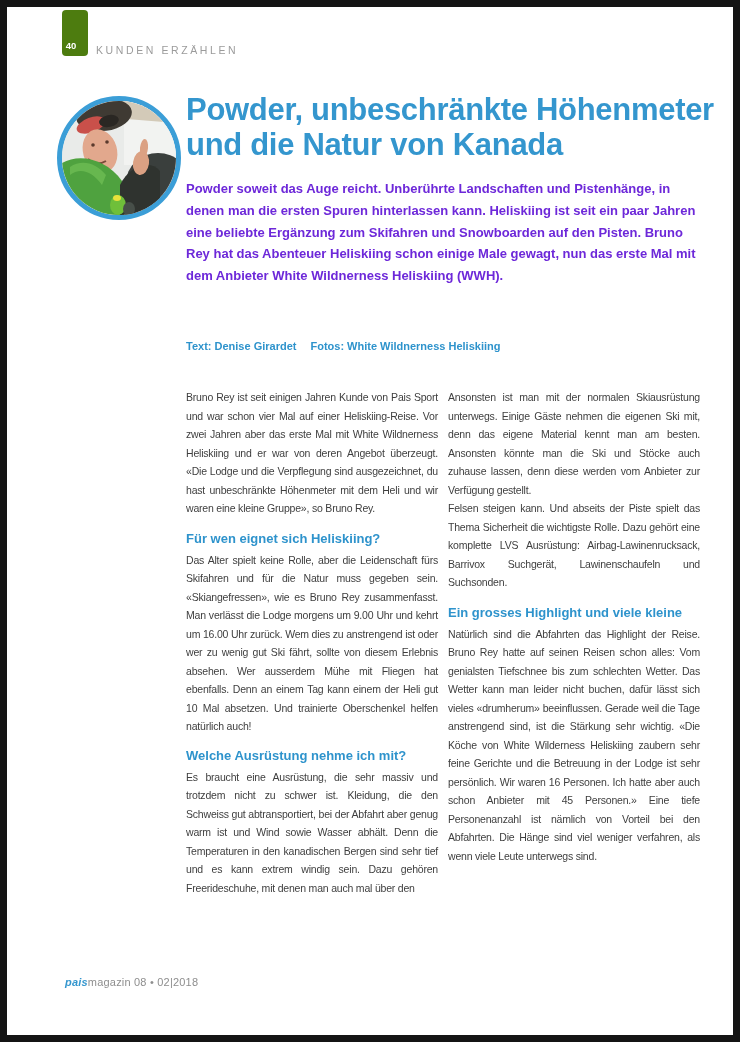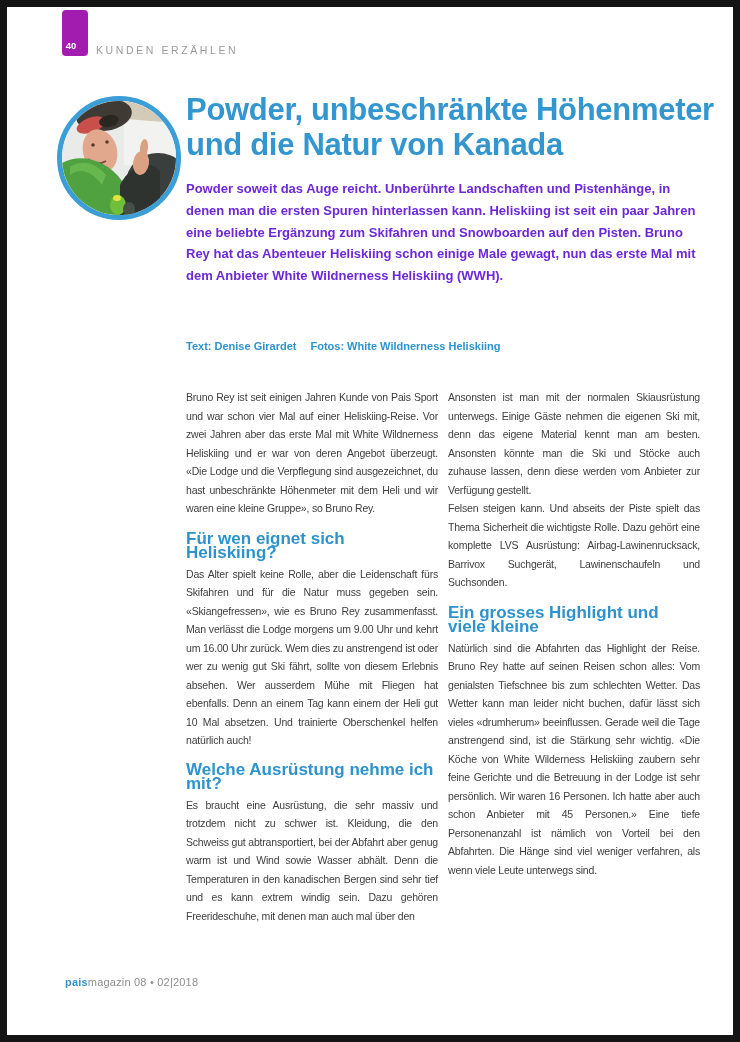--- a/index.html
+++ b/index.html
@@ -8,21 +8,21 @@
     font-family:"Liberation Sans", sans-serif;
     -webkit-font-smoothing:antialiased;
   }
   .page{
     position:absolute;left:7px;top:7px;width:726px;height:1028px;
     background:#ffffff;overflow:hidden;
   }
   
   .tab{
     position:absolute;left:55px;top:3px;width:26px;height:46px;
-    background:#a21caf;border-radius:4px;
+    background:#4d7c0f;border-radius:4px;
   }
   .tab .num{
     position:absolute;left:0;right:8px;bottom:5px;text-align:center;
     color:#ffffff;font-size:9.5px;font-weight:bold;
   }
   .section-label{
     position:absolute;left:89px;top:37px;
     color:#9b9b9b;font-size:10.5px;letter-spacing:2.6px;font-weight:500;
   }
   
@@ -51,37 +51,37 @@
   .columns{
     position:absolute;left:179px;top:381px;width:514px;
     display:flex;gap:10px;
   }
   .col{
     width:252px;text-align:justify;
     color:#3e3e3e;font-size:10.5px;line-height:18.5px;letter-spacing:-0.2px;
   }
   .col p{margin:0;}
   .col h3{
-    margin:13px 0 5px 0;font-size:17px;line-height:14px;
+    margin:13px 0 5px 0;font-size:13px;line-height:14px;
     color:#2e93cc;text-align:left;letter-spacing:0;
   }
   .col h3.first{margin-top:14px;}
   .p-gap{margin-top:19px !important;}
   .endmark{
     display:inline-block;width:11px;height:11px;border-radius:50%;
     background:#3b9ed7;color:#fff;font-size:8px;font-weight:bold;
     line-height:11px;text-align:center;vertical-align:-1px;letter-spacing:0;
     margin-left:1px;
   }
   
   .footer{
     position:absolute;left:58px;top:969px;
     color:#8e8e8e;font-size:11px;letter-spacing:0.2px;
   }
-  .footer .brand{color:#3496ce;font-weight:bold;}
+  .footer .brand{color:#3496ce;font-weight:bold;font-style:italic;}
 </style>
 </head>
 <body>
 
 <div class="page">
 
   <div class="tab">
     <div class="num">40</div>
   </div>
   <div class="section-label">KUNDEN ERZÄHLEN</div>

